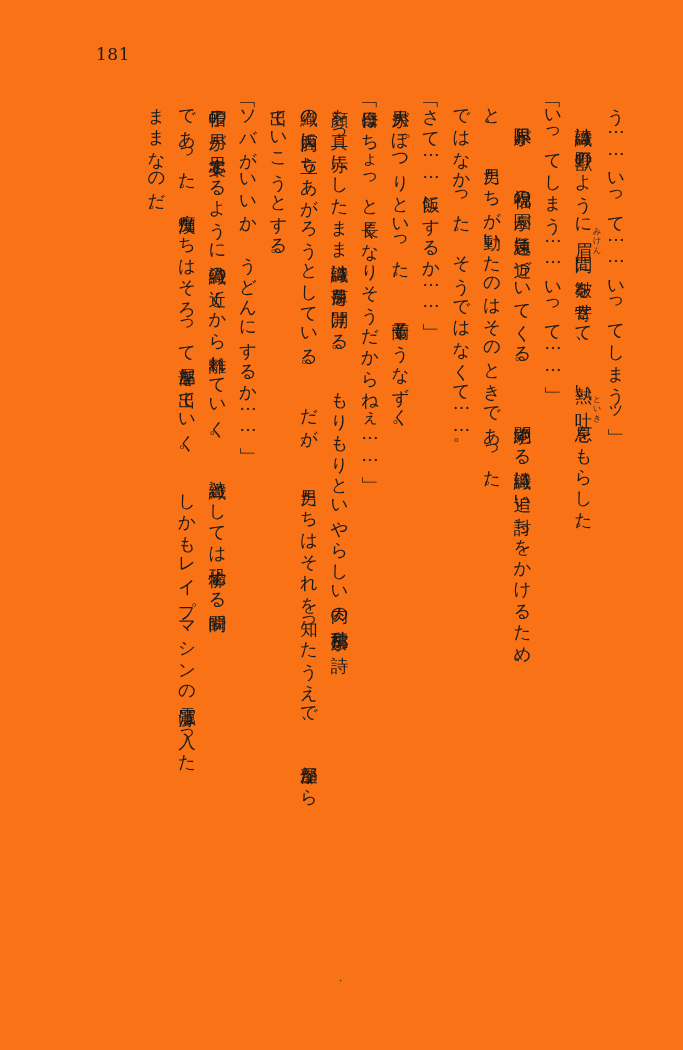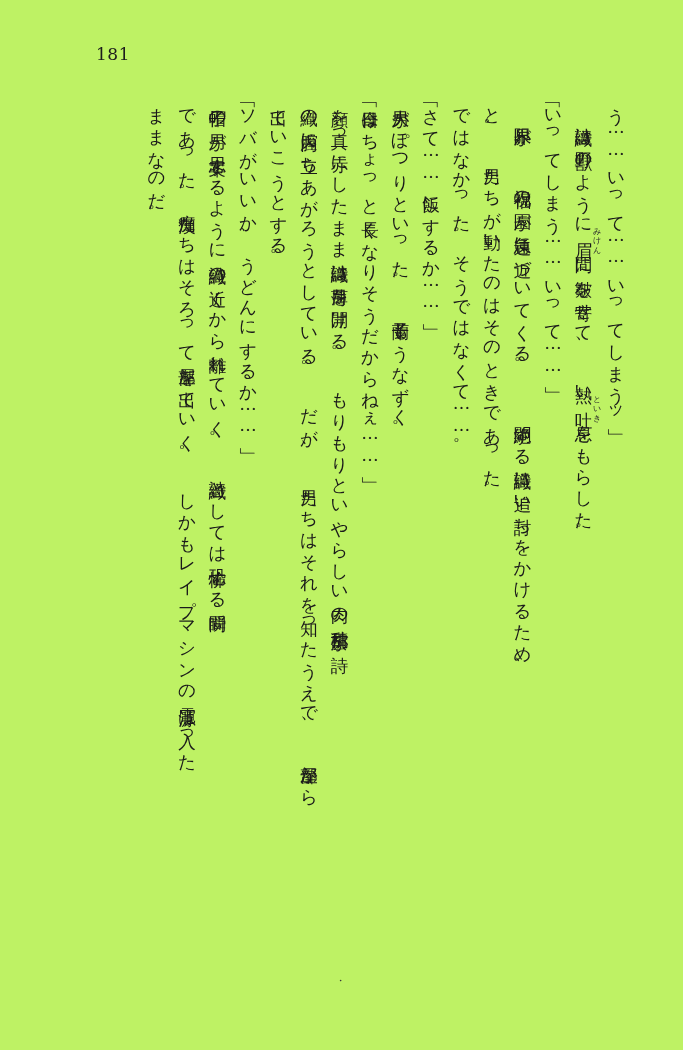--- a/index.html
+++ b/index.html
@@ -11,21 +11,21 @@
     width: 683px;
     height: 1050px;
     overflow: hidden;
     font-family: "DejaVu Serif", "Liberation Serif", serif;
     color: #1a1a1a;
   }
   .page {
     position: relative;
     width: 683px;
     height: 1050px;
-    background: #bef264;
+    background: #f97316;
   }
   .page-number {
     position: absolute;
     top: 44px;
     left: 96px;
     font-size: 17px;
     font-family: "DejaVu Serif", "Liberation Serif", serif;
     color: #1c1c1c;
     letter-spacing: 0.5px;
   }

